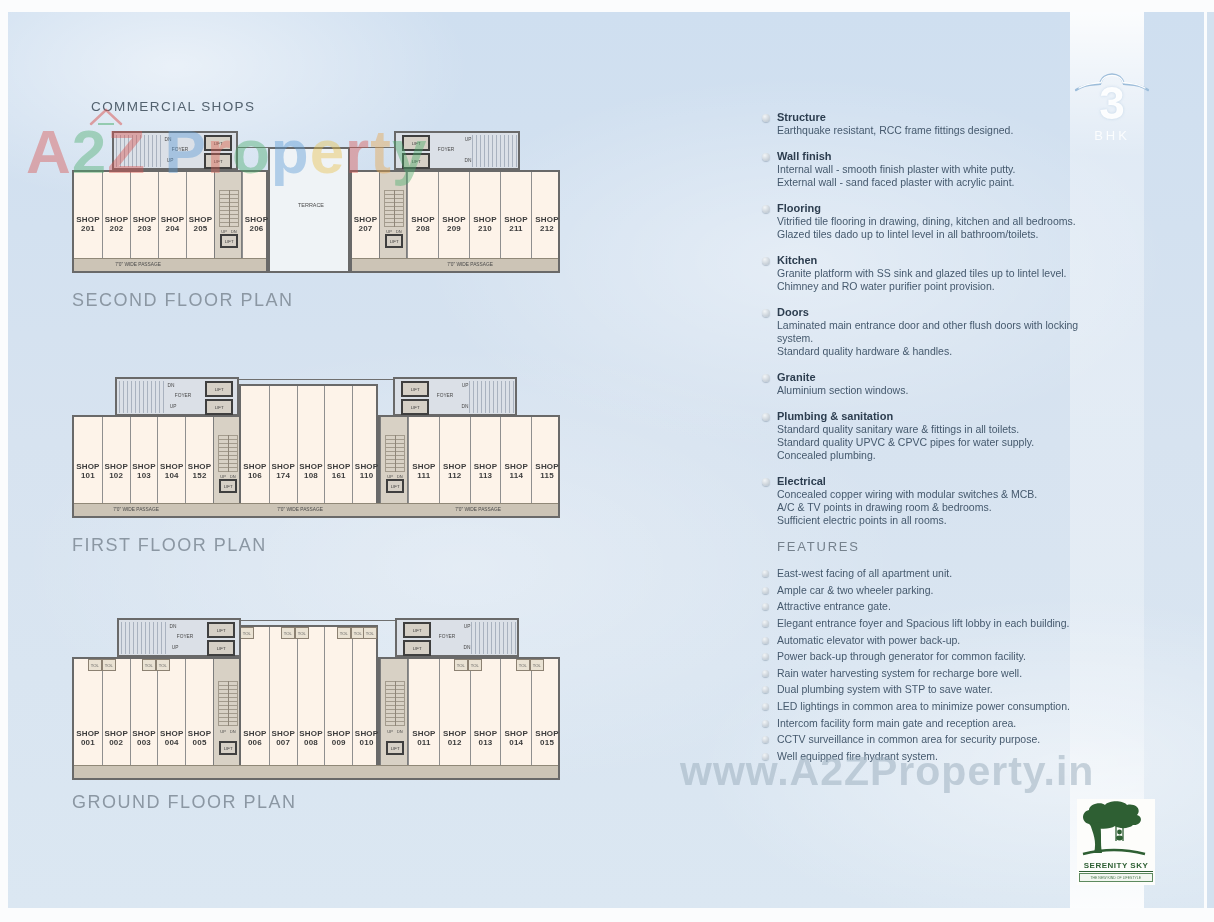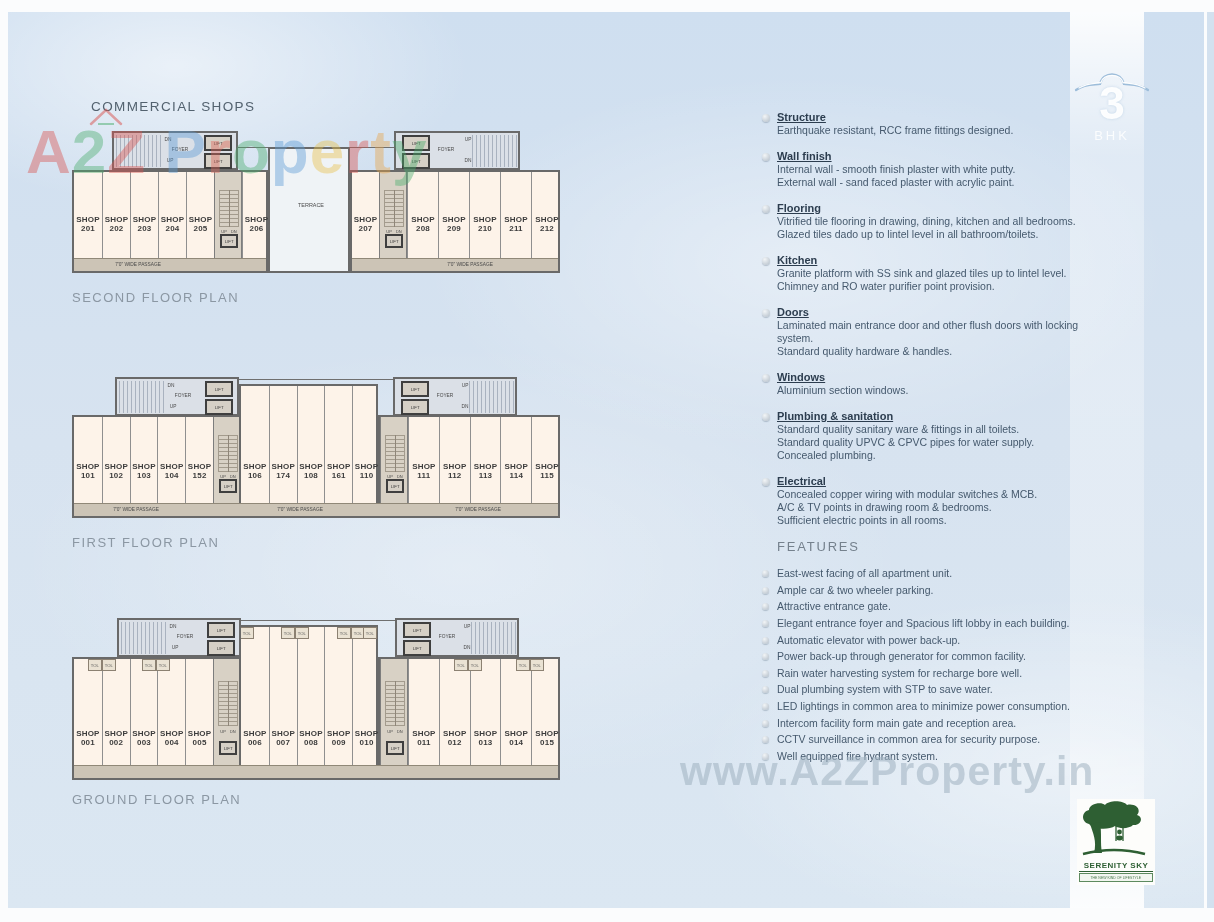--- a/index.html
+++ b/index.html
@@ -12,30 +12,30 @@
       radial-gradient(ellipse 520px 260px at 66% 28%, rgba(255,255,255,.40), transparent 72%),
       radial-gradient(ellipse 640px 320px at 38% 62%, rgba(255,255,255,.30), transparent 70%),
       radial-gradient(ellipse 520px 240px at 88% 84%, rgba(255,255,255,.45), transparent 70%),
       linear-gradient(180deg,#cfdff0,#d7e3f0 48%,#dbe7f2);}
   .ribbon{position:absolute;left:1070px;top:12px;width:74px;height:896px;
     background:linear-gradient(180deg,rgba(255,255,255,.92),rgba(255,255,255,.34) 16%,
                rgba(255,255,255,.28) 80%,rgba(255,255,255,.9));}
   .edge-strip{position:absolute;left:1207px;top:12px;width:7px;height:896px;background:#d3e1ef;}
   
   .page-title{position:absolute;left:91px;top:99px;font-size:13.5px;letter-spacing:1.4px;color:#53626f;}
-  .plan-caption{position:absolute;left:72px;font-size:13px;letter-spacing:1.5px;color:#8b97a3;}
+  .plan-caption{position:absolute;left:72px;font-size:18px;letter-spacing:1.5px;color:#8b97a3;}
   
   .right-col{position:absolute;left:762px;top:98px;width:348px;}
   .col-heading{font-size:13px;letter-spacing:1.8px;color:#75818d;line-height:14px;margin-left:15px;}
   #spec-list{margin-top:13px;}
   .spec-item{position:relative;padding-left:15px;margin-bottom:13px;}
   .bullet{position:absolute;left:0;top:3px;width:8px;height:8px;border-radius:50%;
     background:radial-gradient(circle at 35% 30%, #f2f5f7, #b2bdc8);
     box-shadow:0 1px 1px rgba(90,110,130,.35);}
-  .spec-title{font-size:11px;font-weight:bold;color:#2c3d4f;line-height:13px;text-decoration:underline;}
+  .spec-title{font-size:11px;font-weight:bold;color:#2c3d4f;line-height:13px;}
   .spec-line{font-size:10.5px;color:#45596d;line-height:13px;}
   .col-heading.feat{margin-top:12px;margin-bottom:11px;}
   #feature-list{list-style:none;margin:0;padding:0;}
   #feature-list li{position:relative;padding-left:15px;font-size:10.5px;color:#45596d;
     line-height:16.65px;height:16.65px;white-space:nowrap;}
   #feature-list .bullet{top:5px;width:7px;height:7px;}
   
   .plan{position:absolute;}
   .plan *{box-sizing:border-box;}
   .wing{position:absolute;background:#fdf3e9;border:2px solid #696969;}
@@ -571,21 +571,21 @@
         <div class="spec-line">Chimney and RO water purifier point provision.</div>
       </div>
       <div class="spec-item">
         <span class="bullet"></span>
         <div class="spec-title">Doors</div>
         <div class="spec-line">Laminated main entrance door and other flush doors with locking system.</div>
         <div class="spec-line">Standard quality hardware &amp; handles.</div>
       </div>
       <div class="spec-item">
         <span class="bullet"></span>
-        <div class="spec-title">Windows</div>
+        <div class="spec-title">Granite</div>
         <div class="spec-line">Aluminium section windows.</div>
       </div>
       <div class="spec-item">
         <span class="bullet"></span>
         <div class="spec-title">Plumbing &amp; sanitation</div>
         <div class="spec-line">Standard quality sanitary ware &amp; fittings in all toilets.</div>
         <div class="spec-line">Standard quality UPVC &amp; CPVC pipes for water supply.</div>
         <div class="spec-line">Concealed plumbing.</div>
       </div>
       <div class="spec-item">

